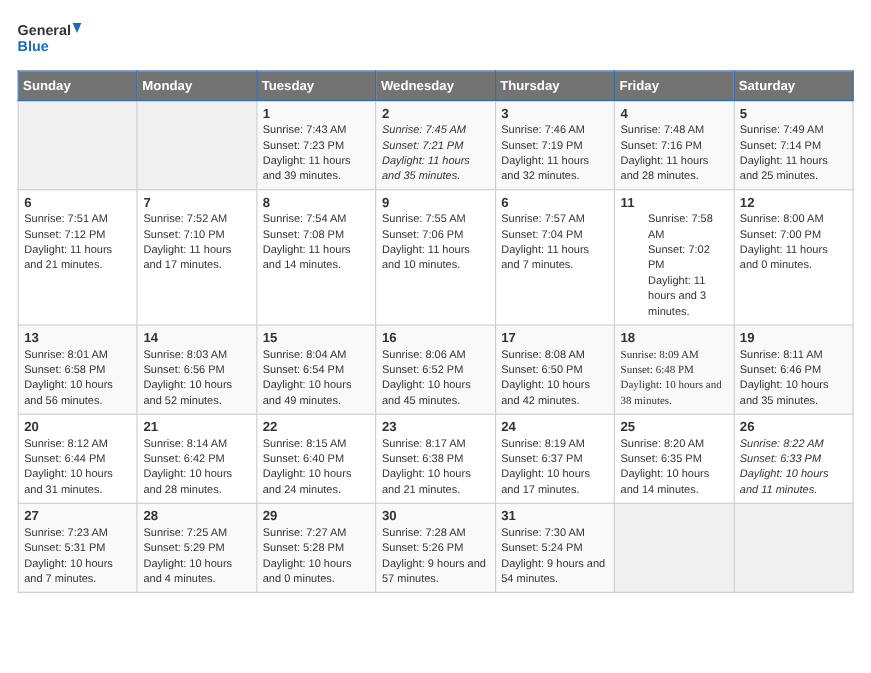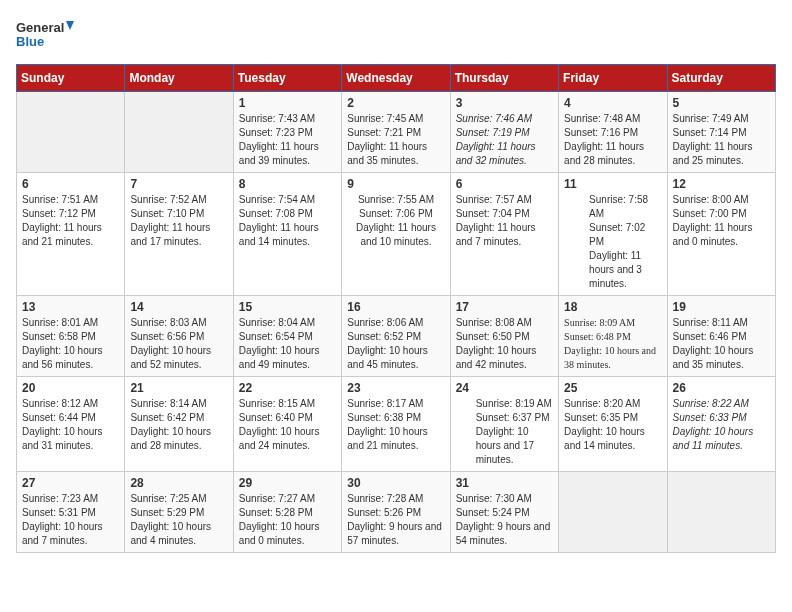--- a/index.html
+++ b/index.html
@@ -34,21 +34,21 @@
       font-size: 14px;
       color: #555;
       margin-top: 2px;
     }
     table {
       width: 100%;
       border-collapse: collapse;
       font-size: 10.5px;
     }
     thead tr th {
-      background-color: #b91c1c;
+      background-color: #737373;
       color: white;
       padding: 6px 4px;
       text-align: left;
       font-size: 12px;
       font-weight: 600;
       border: 1px solid #2b6cb0;
     }
     tbody tr td {
       border: 1px solid #ccc;
       padding: 4px 5px;
@@ -110,27 +110,27 @@
         <td class="empty-cell"></td>
         <td class="empty-cell"></td>
         <td>
           <span class="day-num">1</span>
           <div class="day-info" style="white-space: pre-line;">Sunrise: 7:43 AM
 Sunset: 7:23 PM
 Daylight: 11 hours and 39 minutes.</div>
         </td>
         <td>
           <span class="day-num">2</span>
-          <div class="day-info" style="white-space: pre-line;">Sunrise: 7:45 AM
+          <div class="day-info" style="white-space: pre-line; font-style: italic;">Sunrise: 7:45 AM
 Sunset: 7:21 PM
 Daylight: 11 hours and 35 minutes.</div>
         </td>
         <td>
           <span class="day-num">3</span>
-          <div class="day-info" style="white-space: pre-line; font-style: italic;">Sunrise: 7:46 AM
+          <div class="day-info" style="white-space: pre-line;">Sunrise: 7:46 AM
 Sunset: 7:19 PM
 Daylight: 11 hours and 32 minutes.</div>
         </td>
         <td>
           <span class="day-num">4</span>
           <div class="day-info" style="white-space: pre-line;">Sunrise: 7:48 AM
 Sunset: 7:16 PM
 Daylight: 11 hours and 28 minutes.</div>
         </td>
         <td>
@@ -154,21 +154,21 @@
 Daylight: 11 hours and 17 minutes.</div>
         </td>
         <td>
           <span class="day-num">8</span>
           <div class="day-info" style="white-space: pre-line;">Sunrise: 7:54 AM
 Sunset: 7:08 PM
 Daylight: 11 hours and 14 minutes.</div>
         </td>
         <td>
           <span class="day-num">9</span>
-          <div class="day-info" style="white-space: pre-line; text-align: center;">Sunrise: 7:55 AM
+          <div class="day-info" style="white-space: pre-line;">Sunrise: 7:55 AM
 Sunset: 7:06 PM
 Daylight: 11 hours and 10 minutes.</div>
         </td>
         <td>
           <span class="day-num">6</span>
           <div class="day-info" style="white-space: pre-line;">Sunrise: 7:57 AM
 Sunset: 7:04 PM
 Daylight: 11 hours and 7 minutes.</div>
         </td>
         <td>
@@ -248,21 +248,21 @@
 Daylight: 10 hours and 24 minutes.</div>
         </td>
         <td>
           <span class="day-num">23</span>
           <div class="day-info" style="white-space: pre-line;">Sunrise: 8:17 AM
 Sunset: 6:38 PM
 Daylight: 10 hours and 21 minutes.</div>
         </td>
         <td>
           <span class="day-num">24</span>
-          <div class="day-info" style="white-space: pre-line; margin-left: 20px;">Sunrise: 8:19 AM
+          <div class="day-info" style="white-space: pre-line;">Sunrise: 8:19 AM
 Sunset: 6:37 PM
 Daylight: 10 hours and 17 minutes.</div>
         </td>
         <td>
           <span class="day-num">25</span>
           <div class="day-info" style="white-space: pre-line;">Sunrise: 8:20 AM
 Sunset: 6:35 PM
 Daylight: 10 hours and 14 minutes.</div>
         </td>
         <td>

